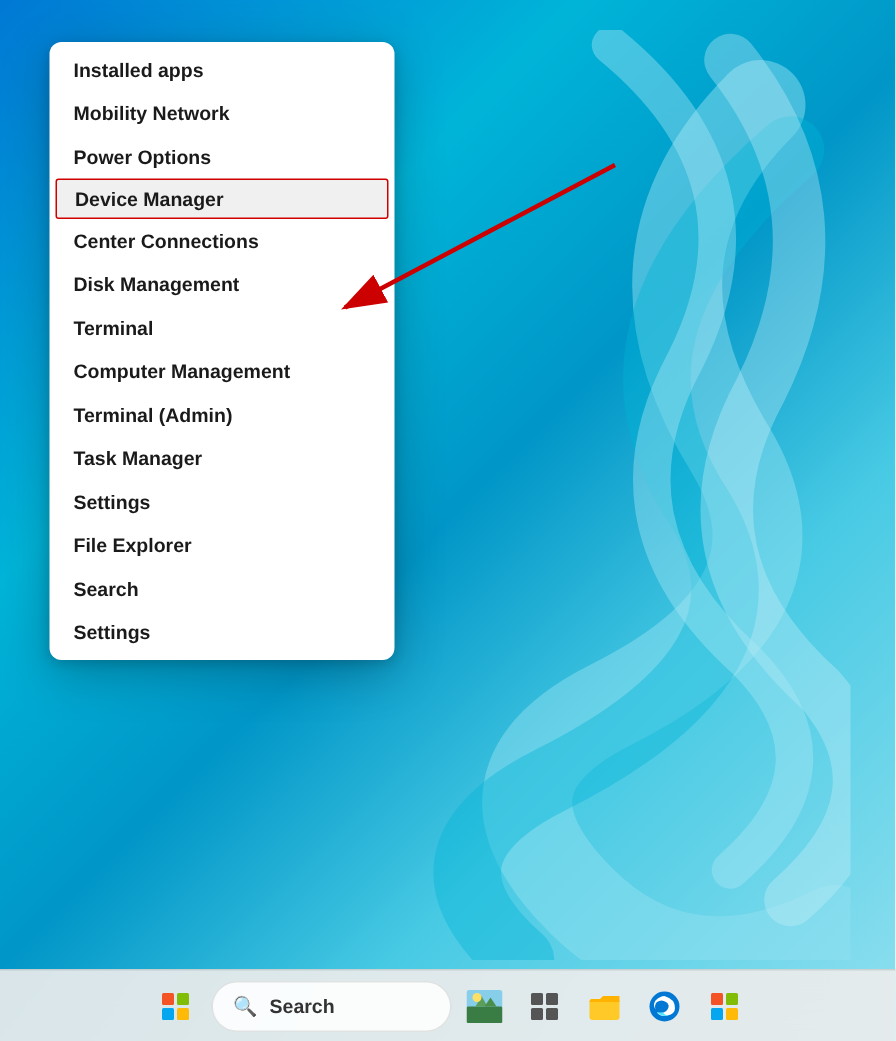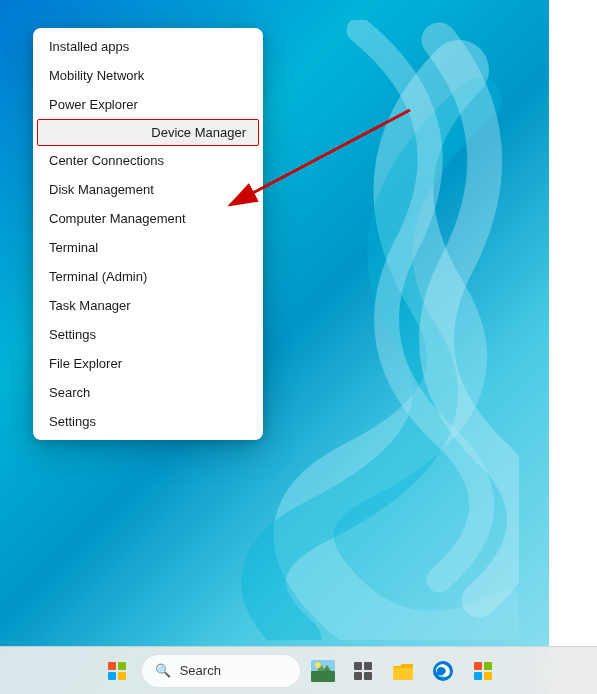--- a/index.html
+++ b/index.html
@@ -7,24 +7,25 @@
     body {
       width: 597px;
       height: 694px;
       overflow: hidden;
       font-family: 'Segoe UI', Arial, sans-serif;
       position: relative;
     }
 
     
     #desktop {
-      width: 549px;
+      width: 597px;
       height: 694px;
       background: linear-gradient(135deg, #0078d4 0%, #00b4d8 30%, #0096c7 50%, #48cae4 70%, #90e0ef 100%);
       position: relative;
+      font-weight: bold;
     }
 
     
     .swirl {
       position: absolute;
       right: 30px;
       top: 20px;
       width: 360px;
       height: 620px;
       pointer-events: none;
@@ -54,21 +55,20 @@
       user-select: none;
       white-space: nowrap;
     }
 
     .menu-item.highlighted {
       background: #f0f0f0;
       border: 1.5px solid #d00000;
       border-radius: 2px;
       margin: 0 4px;
       padding: 5px 12px;
-      justify-content: flex-end;
     }
 
     .menu-item .arrow-indicator {
       font-size: 11px;
       color: #555;
     }
 
     
     #red-arrow {
       position: absolute;
@@ -186,37 +186,37 @@
   </svg>
 
   <div id="context-menu">
     <div class="menu-item">
       <span>Installed apps</span>
     </div>
     <div class="menu-item">
       <span>Mobility Network</span>
     </div>
     <div class="menu-item">
-      <span>Power Explorer</span>
+      <span>Power Options</span>
     </div>
 
     <div class="menu-item highlighted">
       <span>Device Manager</span>
     </div>
     <div class="menu-item">
       <span>Center Connections</span>
     </div>
     <div class="menu-item">
       <span>Disk Management</span>
     </div>
     <div class="menu-item">
+      <span>Terminal</span>
+    </div>
+    <div class="menu-item">
       <span>Computer Management</span>
-    </div>
-    <div class="menu-item">
-      <span>Terminal</span>
     </div>
     <div class="menu-item">
       <span>Terminal (Admin)</span>
     </div>
     <div class="menu-item">
       <span>Task Manager</span>
     </div>
     <div class="menu-item">
       <span>Settings</span>
     </div>

